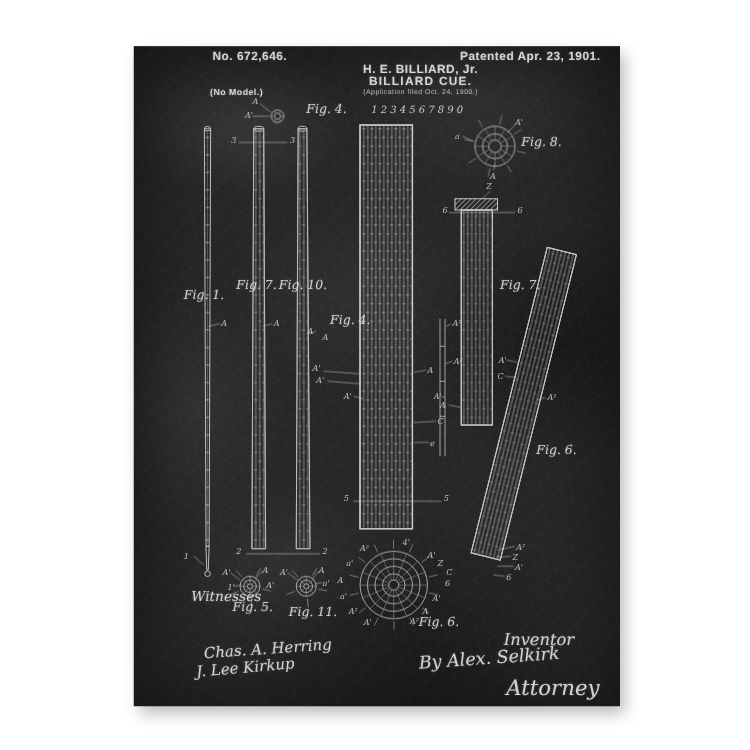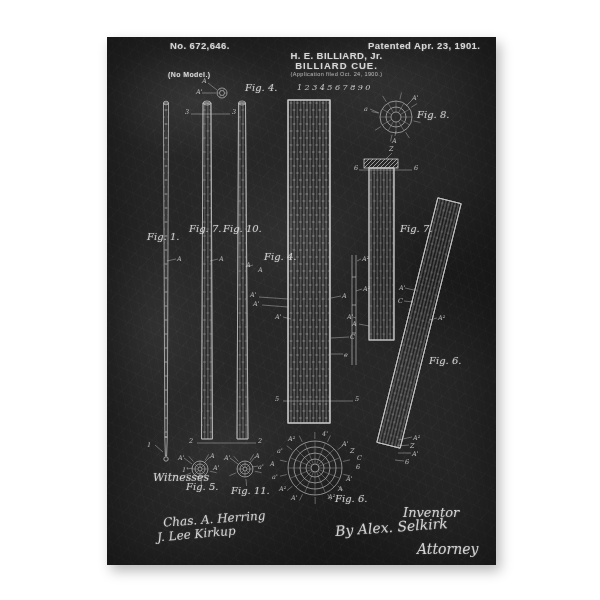--- a/index.html
+++ b/index.html
@@ -312,15 +312,15 @@
         <span class="ann" style="left: 239px; top: 438px;">A'</span>
         <span class="ann" style="left: 231px; top: 448px;">A</span>
         <span class="ann" style="left: 221px; top: 456px;">A²</span>
       </div>
 
     <span class="script" style="left:46px;top:434px;font-size:11px">Witnesses</span>
     <span class="script" style="left:56px;top:475px;font-size:12px;transform:rotate(-4deg)">Chas. A. Herring</span>
     <span class="script" style="left:50px;top:490px;font-size:12px;transform:rotate(-5deg)">J. Lee Kirkup</span>
     <span class="script" style="left:296px;top:468px;font-size:13px">Inventor</span>
     <span class="script" style="left:228px;top:482px;font-size:14px;transform:rotate(-4deg)">By Alex. Selkirk</span>
-    <span class="script" style="left:310px;top:504px;font-size:14px">Attorney</span>
+    <span class="script" style="left:298px;top:504px;font-size:17px">Attorney</span>
   </div>
 </div>
 
 </body></html>

